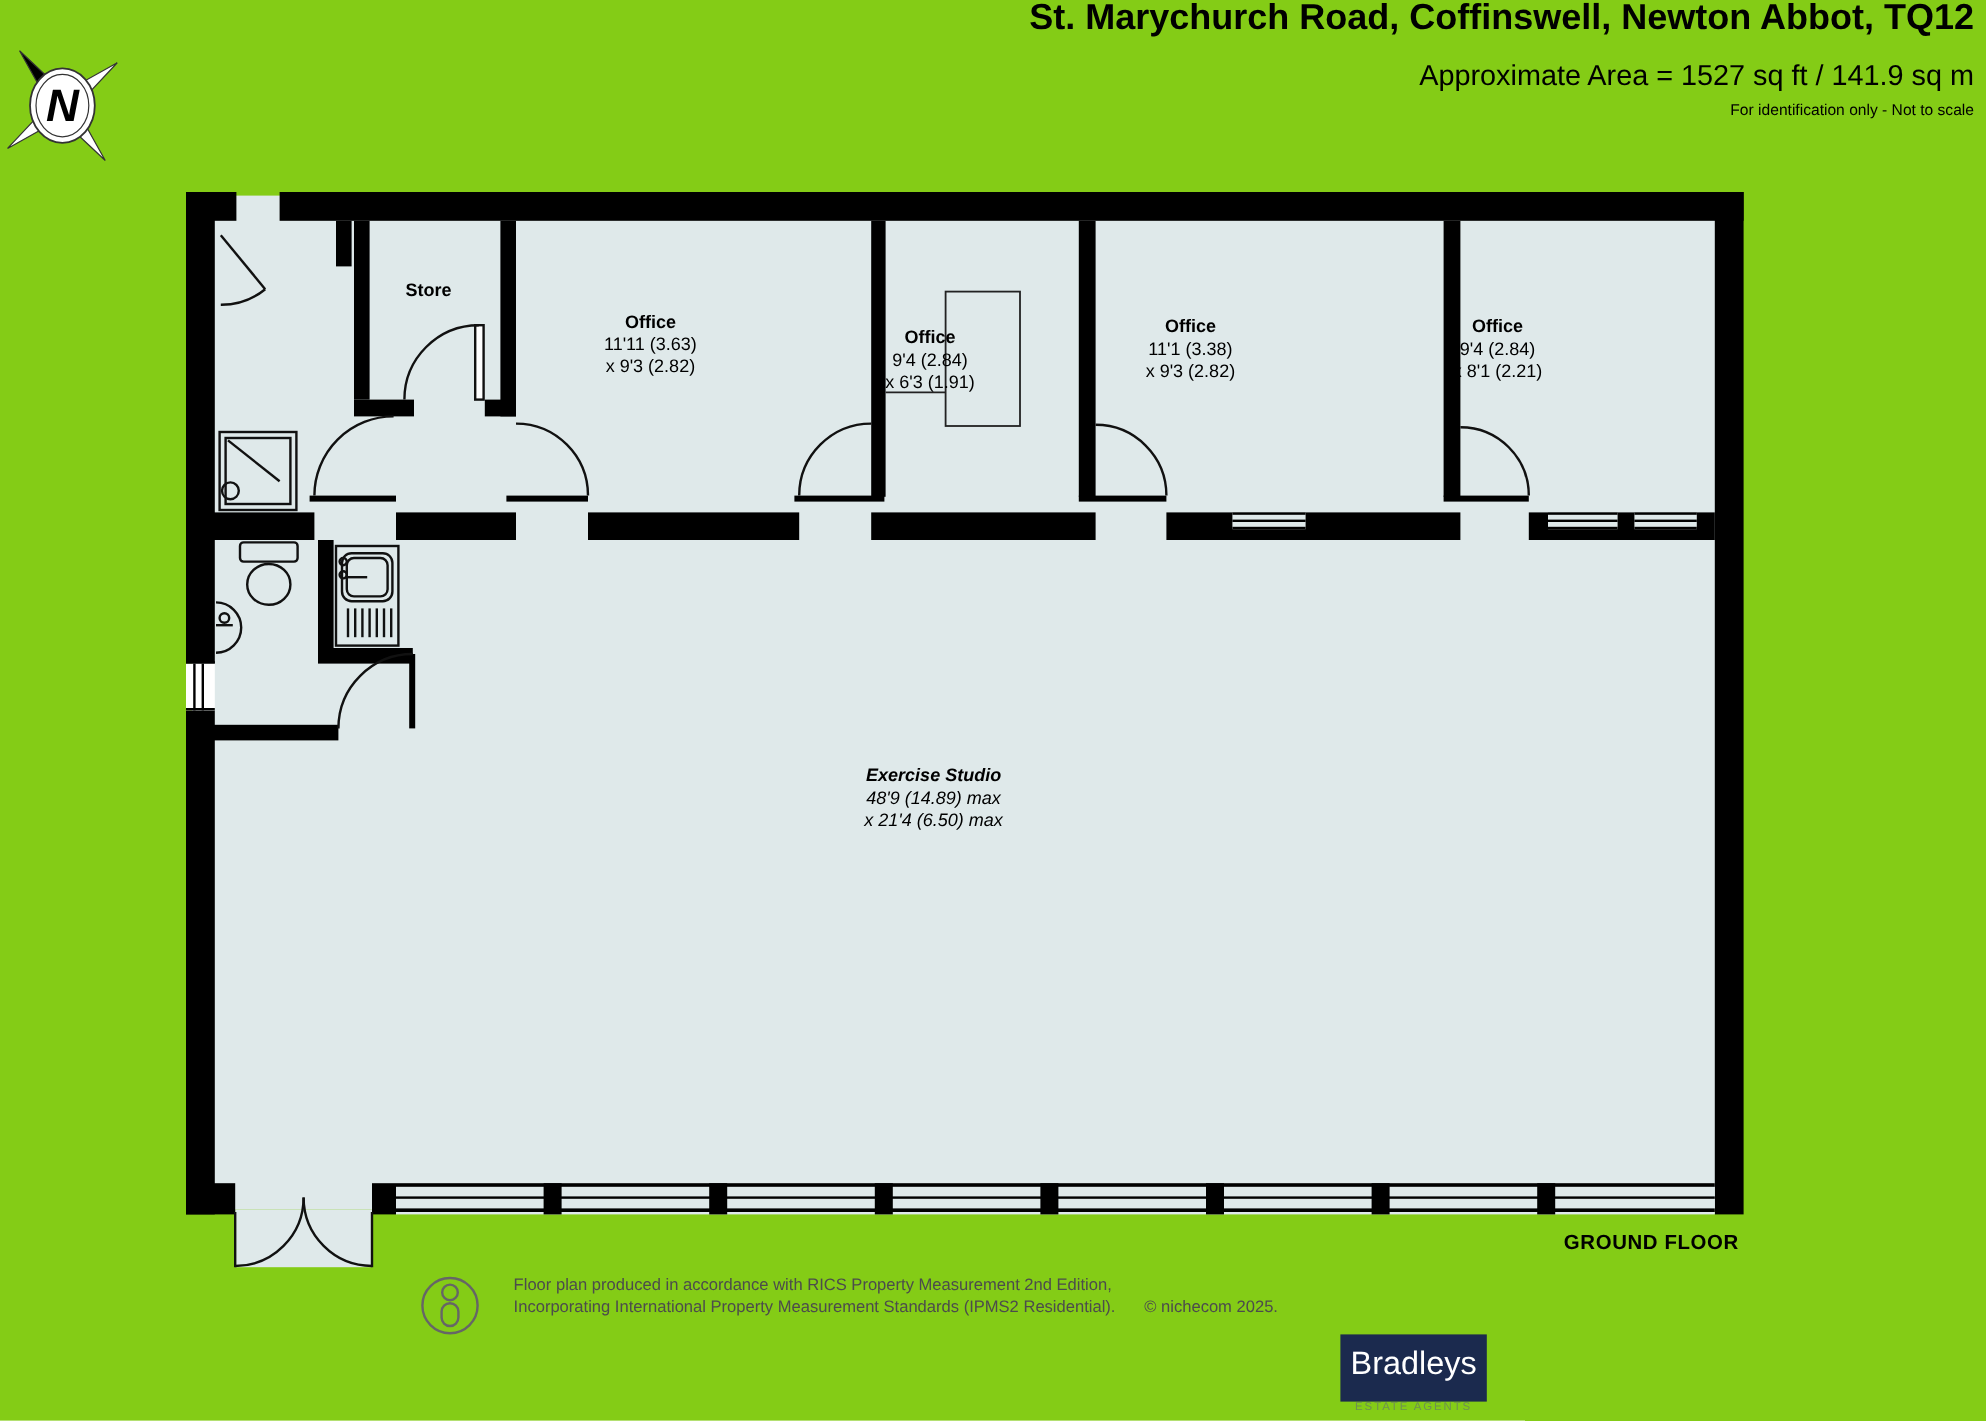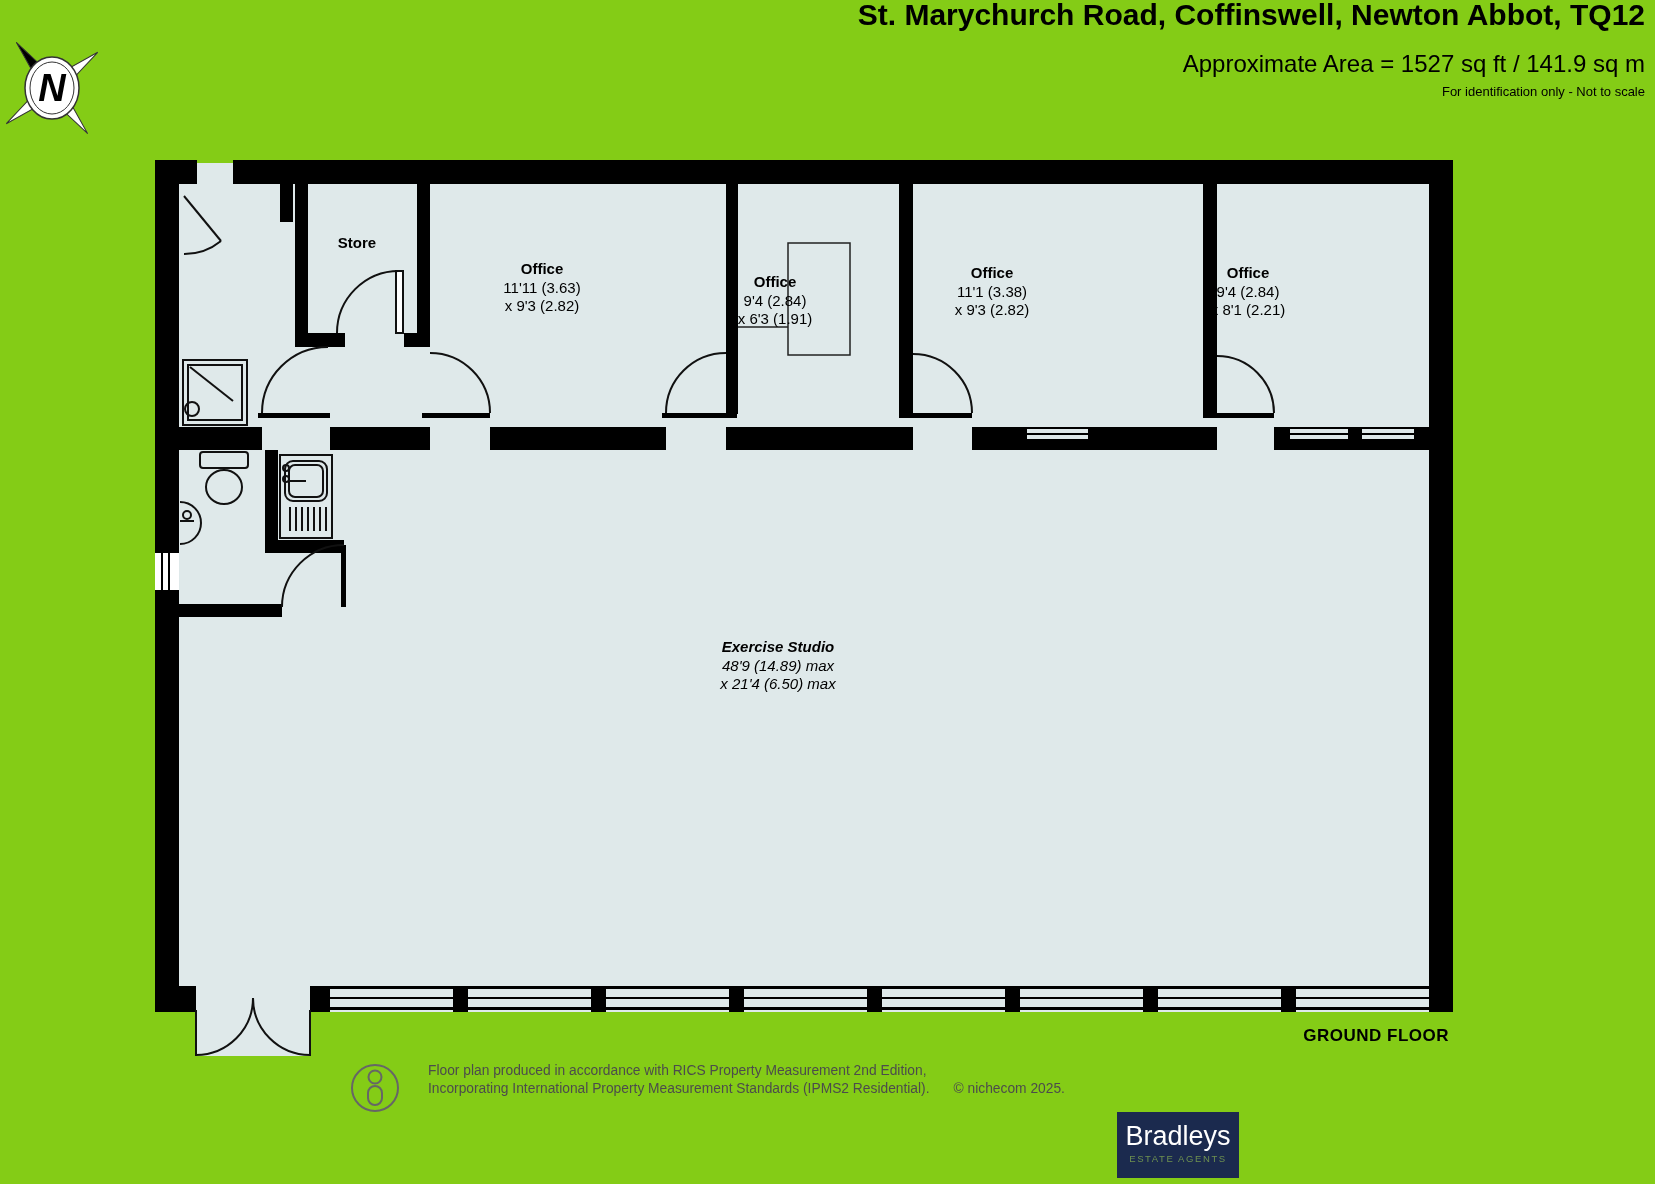--- a/index.html
+++ b/index.html
@@ -11,24 +11,24 @@
   #area{top:50px;font-size:24px;}
   #note{top:84px;font-size:13px;}
   .room-label{position:absolute;transform:translateX(-50%);text-align:center;
               font-size:15px;line-height:18.5px;color:#000;white-space:nowrap;}
   .room-label .rname{font-weight:bold;}
   #ground-floor{position:absolute;right:206px;top:1026px;font-size:17px;
                 font-weight:bold;letter-spacing:.5px;color:#000;}
   #footer-text{position:absolute;left:407px;top:1062px;font-size:13.8px;
                line-height:17.6px;color:#4c4c4c;white-space:nowrap;margin-left:21px;}
   #footer-text .gap{margin-left:24px;}
-  #logo{position:absolute;left:1117px;top:1112px;width:122px;height:66px;
+  #logo{position:absolute;left:1117px;top:1112px;width:122px;height:56px;
         background:#1b2a4e;color:#fff;text-align:center;box-sizing:border-box;padding-top:11px;}
   #logo .lname{font-size:27px;line-height:27px;letter-spacing:0px;}
-  #logo .lsub{font-size:9.5px;letter-spacing:1.6px;color:#6e9150;margin-top:3px;}
+  #logo .lsub{font-size:9.5px;letter-spacing:1.6px;color:#6e9150;margin-top:17px;}
 </style>
 </head>
 <body>
 
 <div id="page">
 
   <div id="title" class="hdr">St. Marychurch Road, Coffinswell, Newton Abbot, TQ12</div>
   <div id="area" class="hdr">Approximate Area = 1527 sq ft / 141.9 sq m</div>
   <div id="note" class="hdr">For identification only - Not to scale</div>
 

